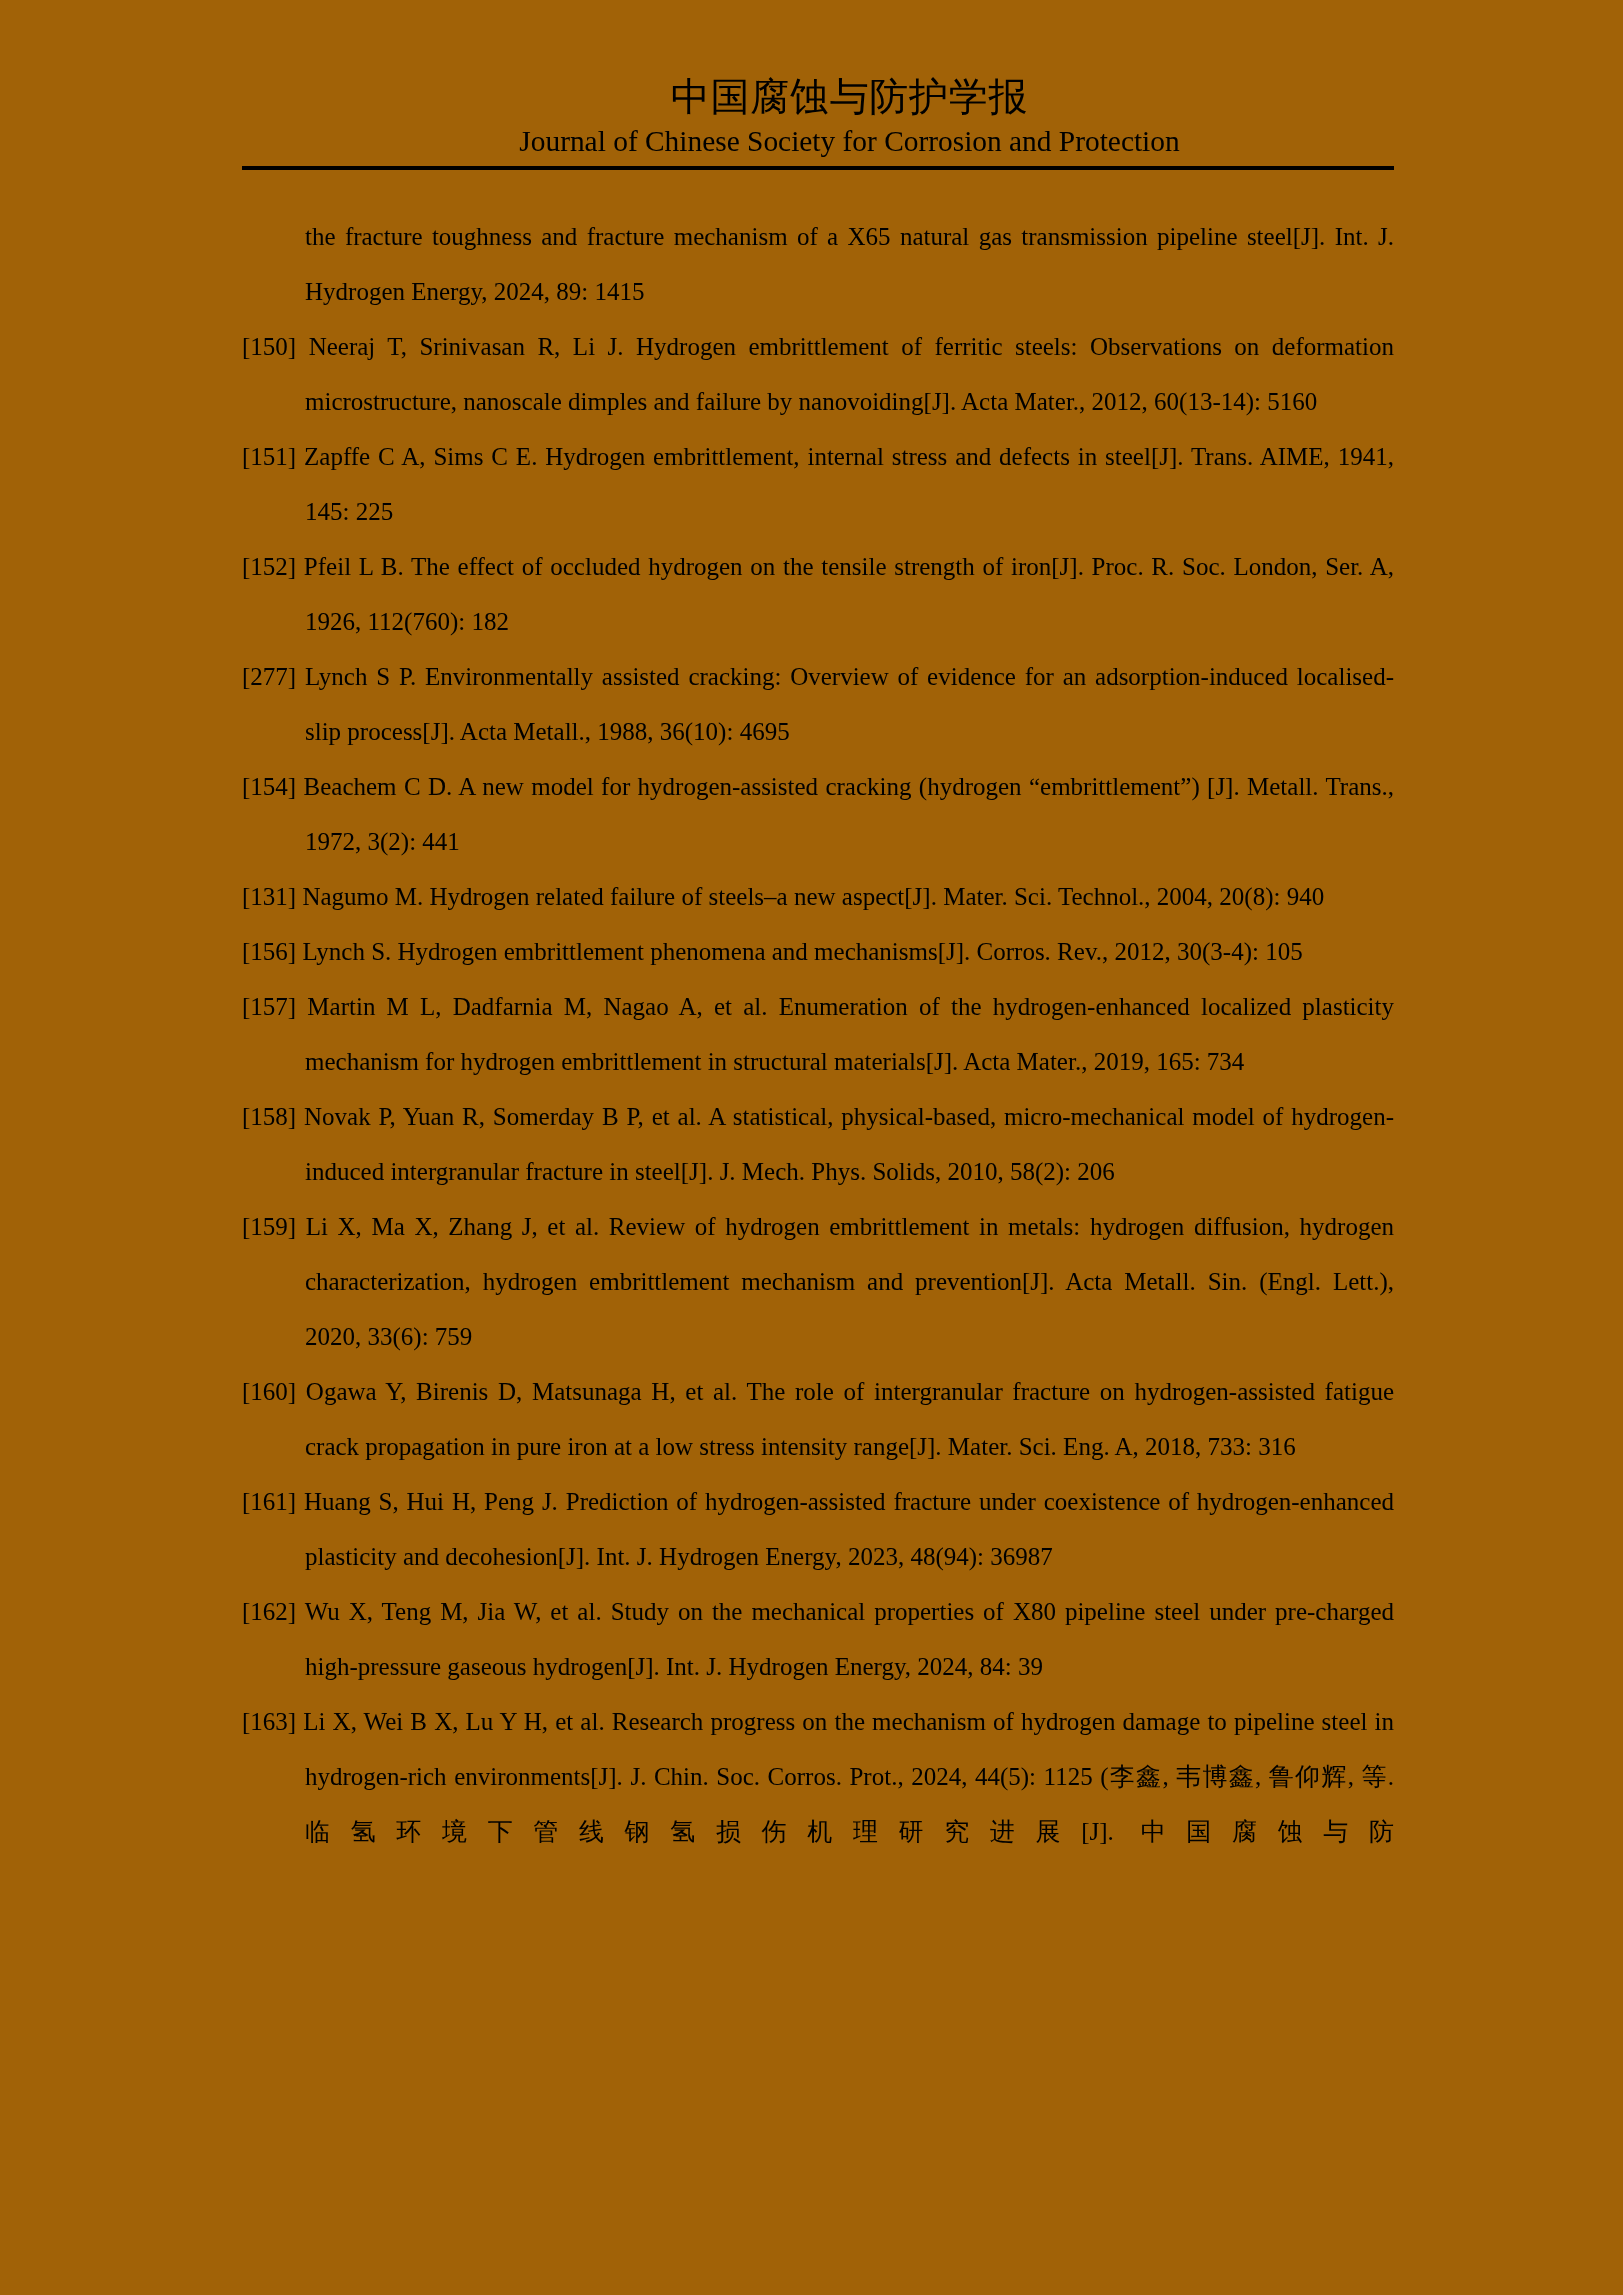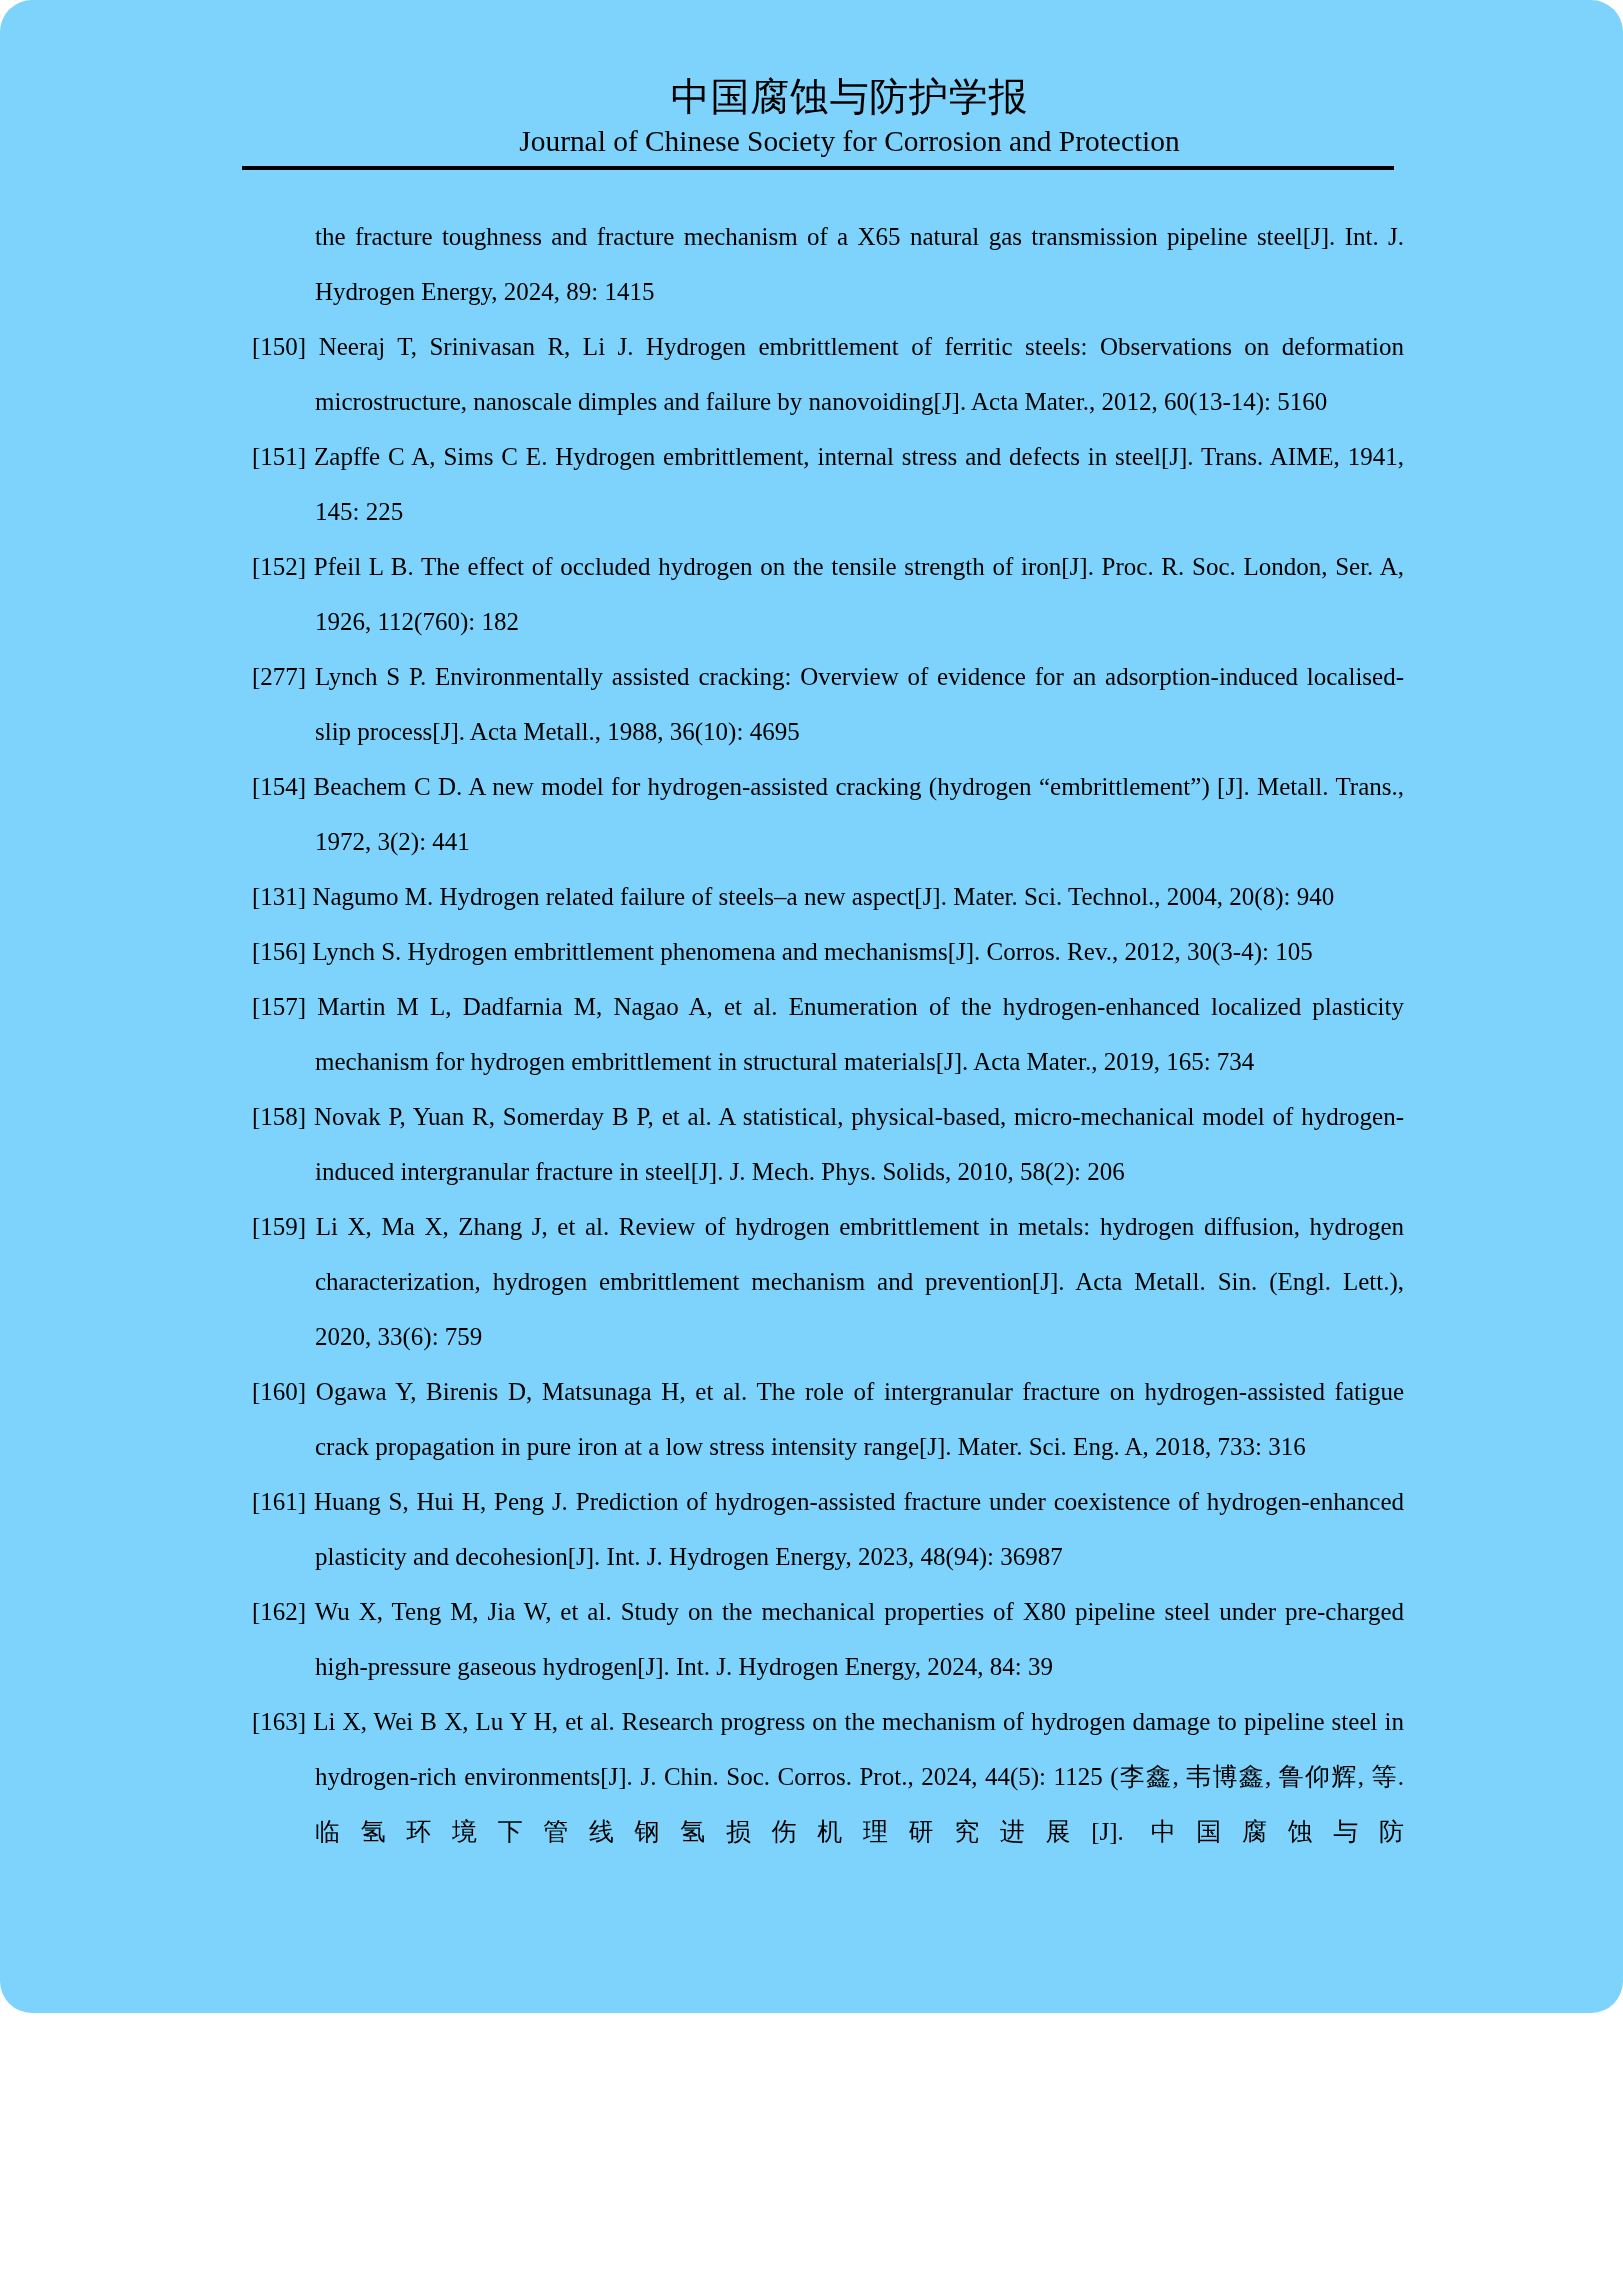--- a/index.html
+++ b/index.html
@@ -1,24 +1,23 @@
 <!DOCTYPE html>
 <html style="font-size:10.5px"><head>
 <meta charset="utf-8">
 <style>
   html, body { margin: 0; padding: 0; background: #ffffff; }
   .page {
     position: relative;
     width: 1623px;
-    height: 2013px;
-    background: #7dd3fc;
+    height: 2295px;
+    background: #a16207;
     color: #000000;
     font-family: "Liberation Serif", "DejaVu Serif", serif;
     overflow: hidden;
-    border-radius: 32px;
   }
   .header {
     position: absolute;
     top: 73px;
     left: 38px;
     width: 1623px;
     text-align: center;
   }
   .title-zh {
     font-size: 39px;
@@ -35,21 +34,21 @@
   .rule {
     position: absolute;
     left: 242px;
     top: 166px;
     width: 1152px;
     height: 3.9px;
     background: #000000;
   }
   .refs {
     position: absolute;
-    left: 252px;
+    left: 242px;
     top: 209px;
     width: 1152px;
     font-size: 25px;
     line-height: 55px;
     text-align: justify;
   }
   .ref {
     margin: 0;
     padding-left: 63px;
     text-indent: -63px;

